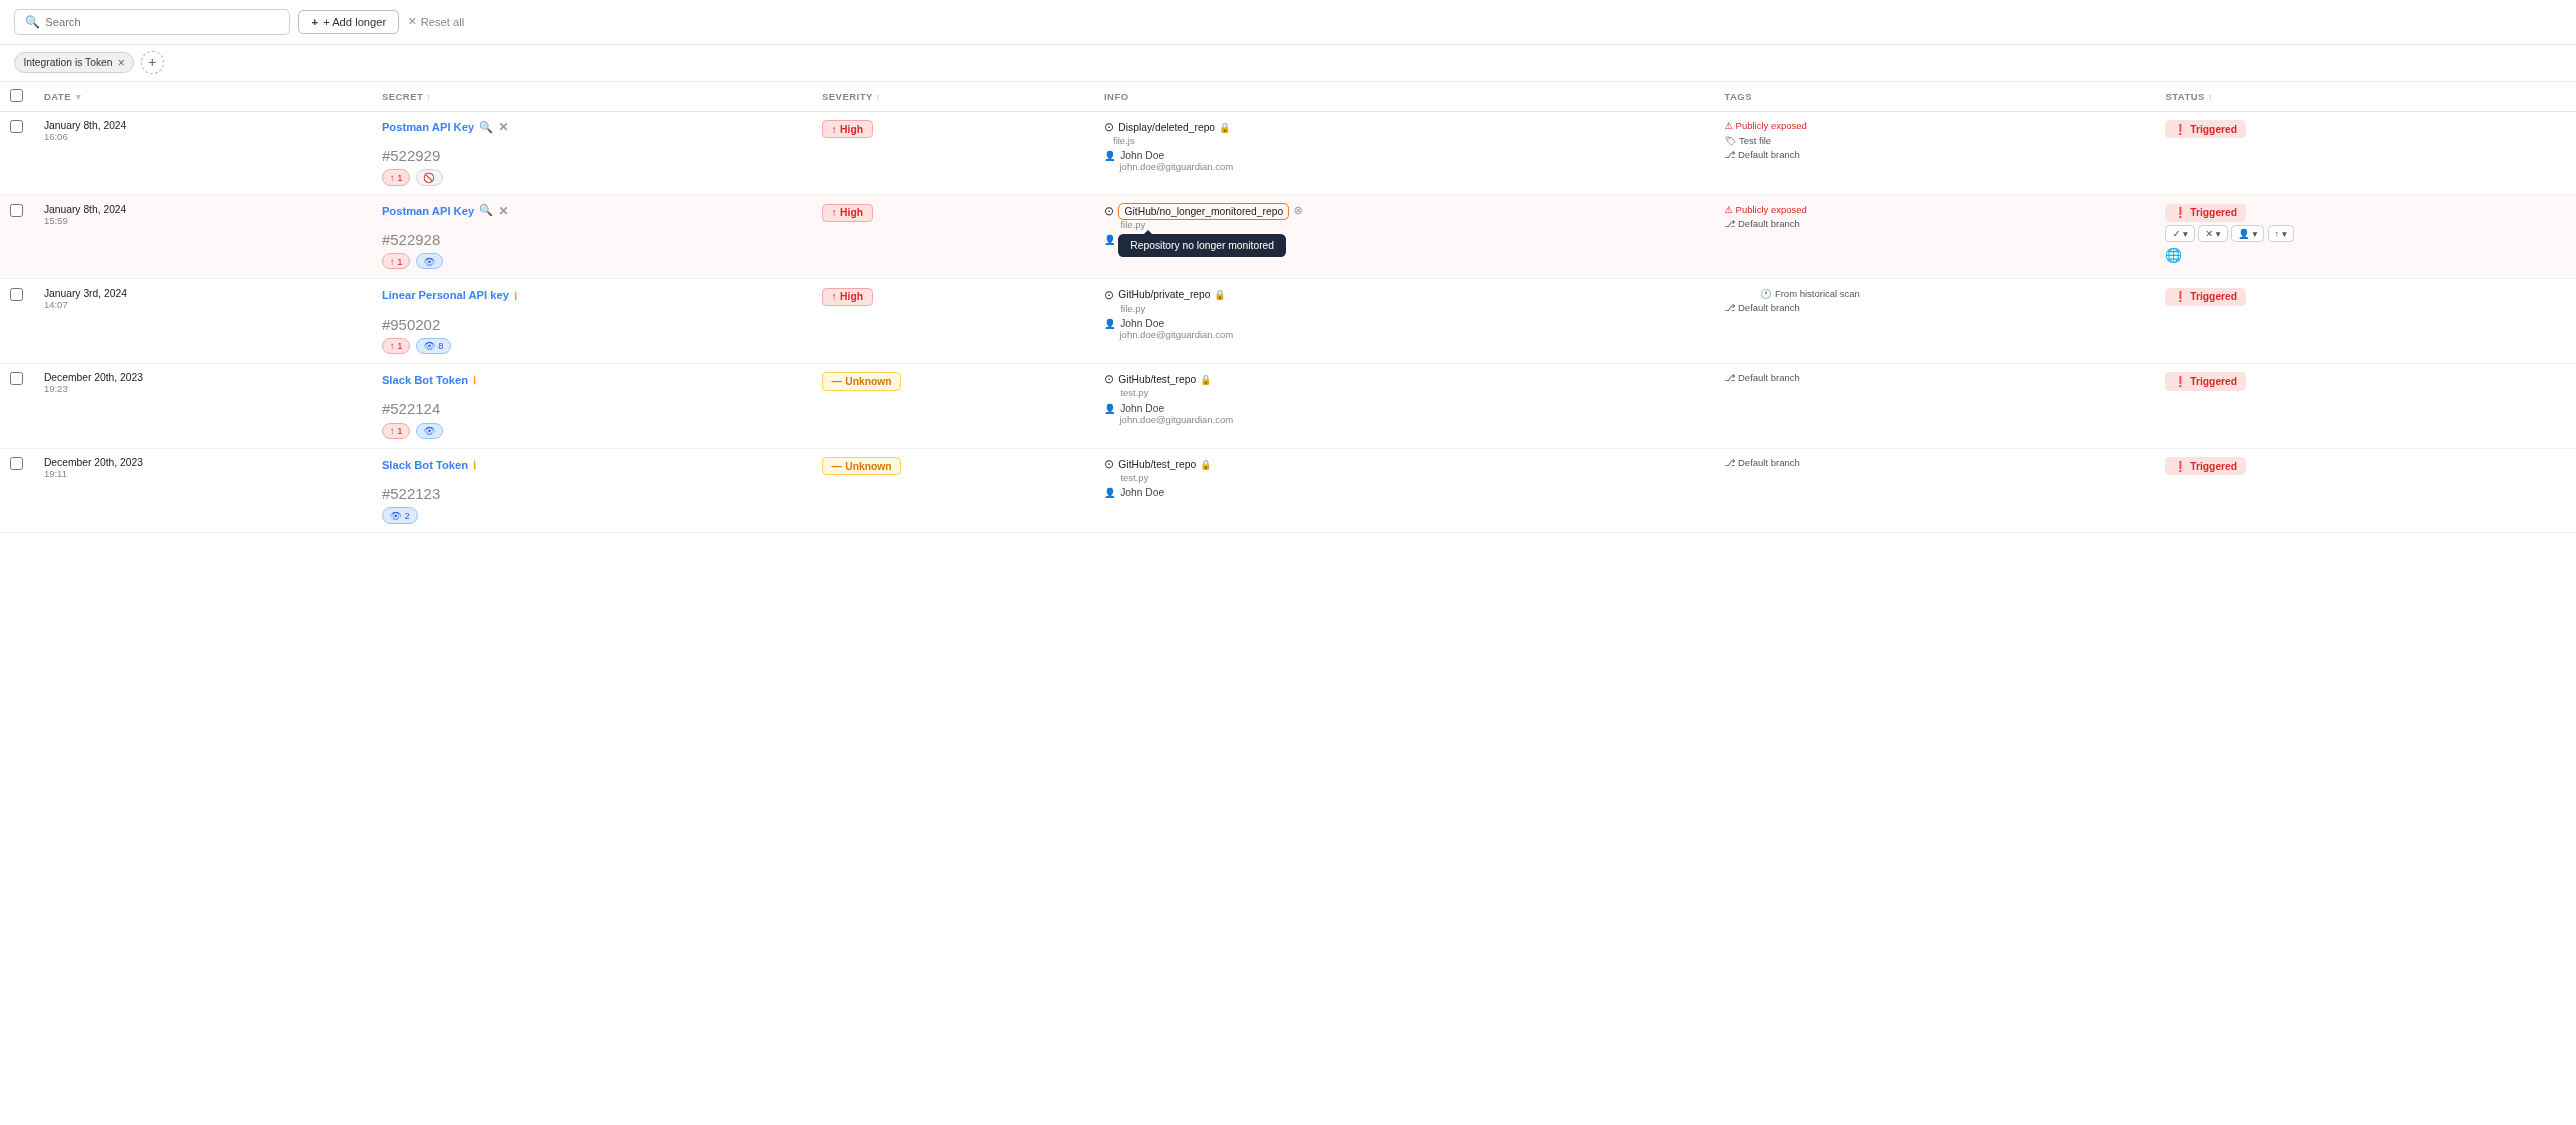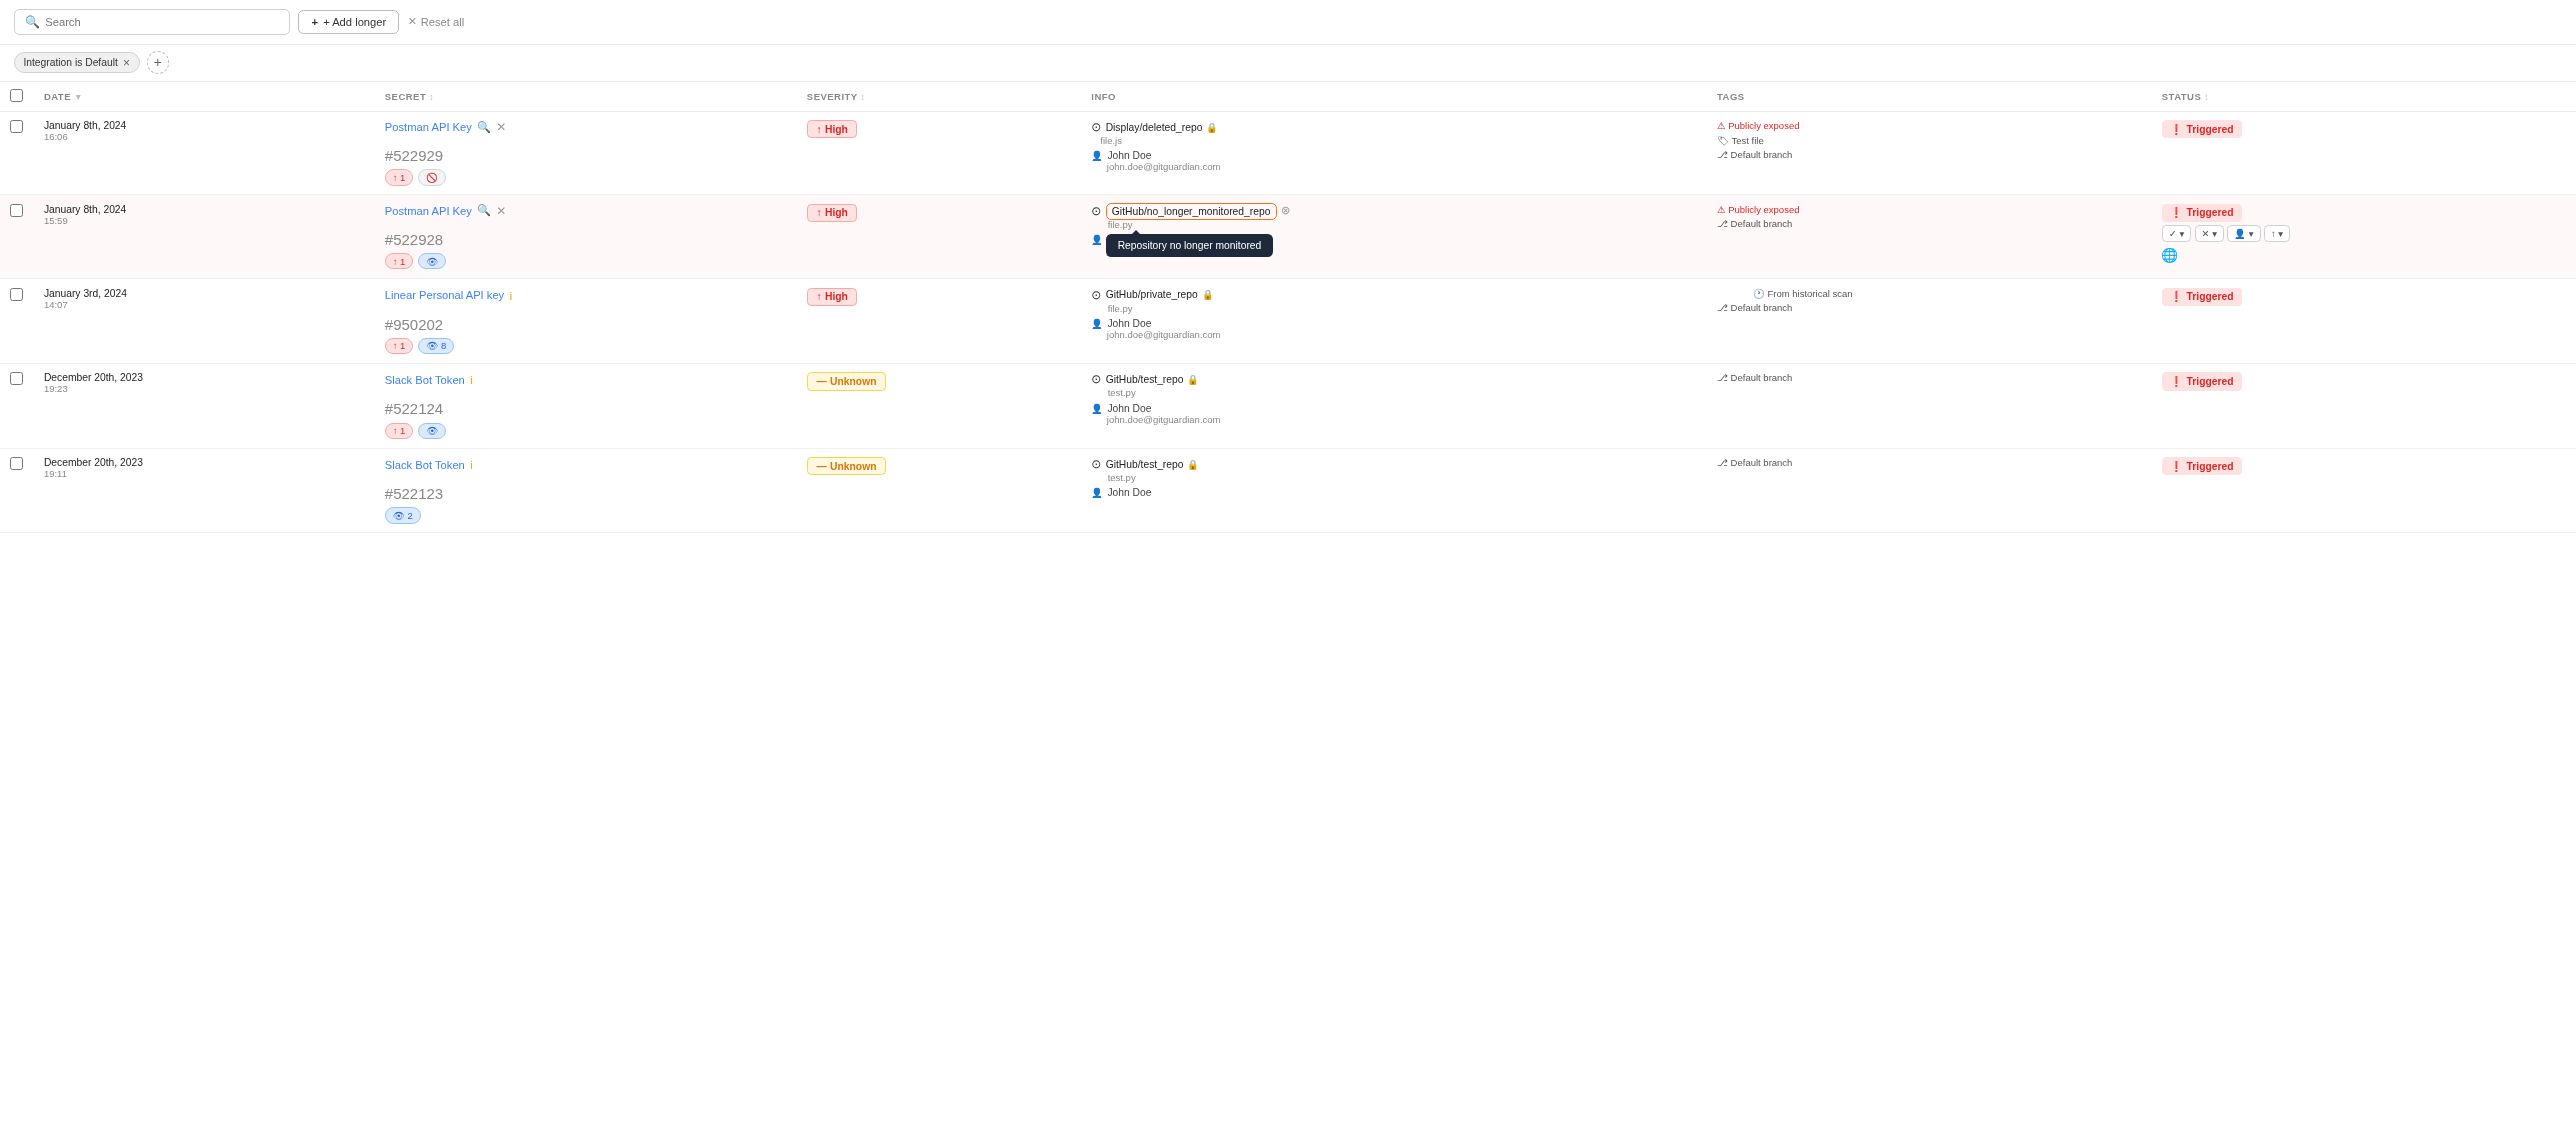--- a/index.html
+++ b/index.html
@@ -27,21 +27,21 @@
     table { width: 100%; border-collapse: collapse; }
     th { padding: 6.9px 10.3px; text-align: left; font-size: 9.5px; font-weight: 600; color: #888; text-transform: uppercase; letter-spacing: 0.05em; border-bottom: 1.7px solid #e8e8e8; white-space: nowrap; }
     td { padding: 8.6px 10.3px; border-bottom: 0.9px solid #f0f0f0; vertical-align: top; }
     .checkbox-cell { width: 26px; }
 
     
     .date-main { font-weight: 500; color: #222; font-size: 10.3px; }
     .date-sub { color: #888; font-size: 9.5px; }
 
     
-    .secret-name { color: #3b82f6; font-weight: 400; font-size: 11.2px; cursor: pointer; display: flex; align-items: center; gap: 5.2px; }
+    .secret-name { color: #3b82f6; font-weight: 700; font-size: 11.2px; cursor: pointer; display: flex; align-items: center; gap: 5.2px; }
     .secret-id { color: #888; font-size: 15px; margin-top: 13px; }
     .secret-badges { display: flex; align-items: center; gap: 5.2px; margin-top: 5.2px; }
     .badge { display: flex; align-items: center; gap: 2.6px; border-radius: 17px; padding: 1.7px 6.9px; font-size: 9.5px; font-weight: 500; }
     .badge-red { background: #fee2e2; color: #dc2626; border: 0.9px solid #fca5a5; }
     .badge-blue { background: #dbeafe; color: #2563eb; border: 0.9px solid #93c5fd; }
     .badge-gray { background: #f3f4f6; color: #6b7280; border: 0.9px solid #d1d5db; }
 
     
     .severity-high { display: inline-flex; align-items: center; gap: 3.4px; background: #fee2e2; color: #dc2626; border: 0.9px solid #fca5a5; border-radius: 4.3px; padding: 2.6px 8.6px; font-size: 10.3px; font-weight: 600; }
     .severity-unknown { display: inline-flex; align-items: center; gap: 3.4px; background: #fff8e1; color: #d97706; border: 0.9px solid #fcd34d; border-radius: 4.3px; padding: 2.6px 8.6px; font-size: 10.3px; font-weight: 600; }
@@ -75,21 +75,21 @@
       <span>+ Add longer</span>
     </button>
     <button class="btn-reset-all">
       <span style="color:#999;">✕</span>
       <span>Reset all</span>
     </button>
   </div>
 
   <div class="filter-row">
     <div class="filter-tag">
-      <span>Integration is Default</span>
+      <span>Integration is Token</span>
       <span class="remove">×</span>
     </div>
     <button class="btn-add-tag">
       <span>+</span>
     </button>
   </div>
 
 </div>
 
 <div class="table-wrap">

